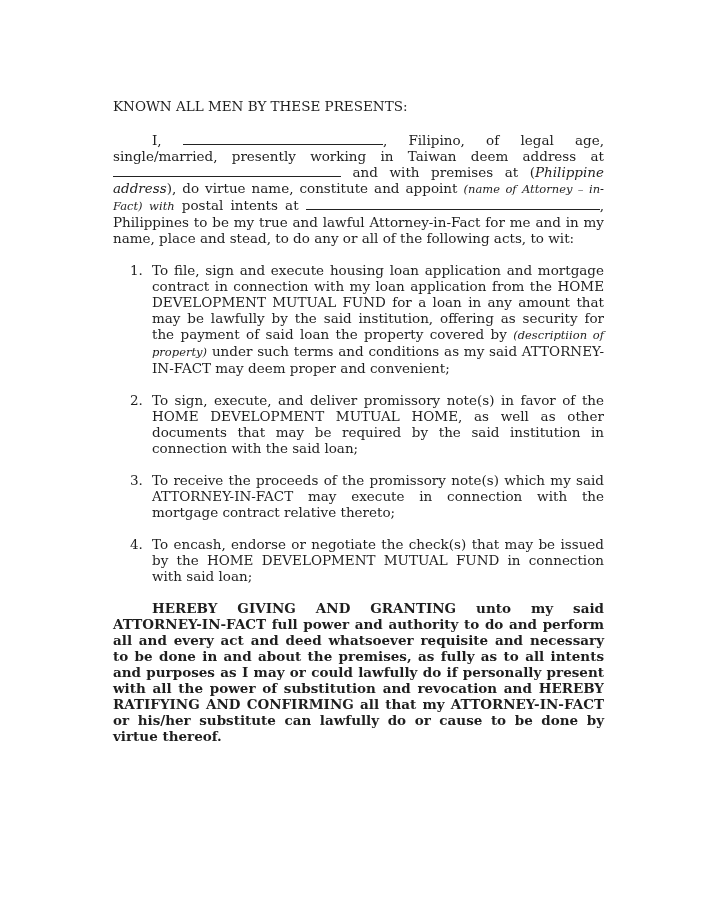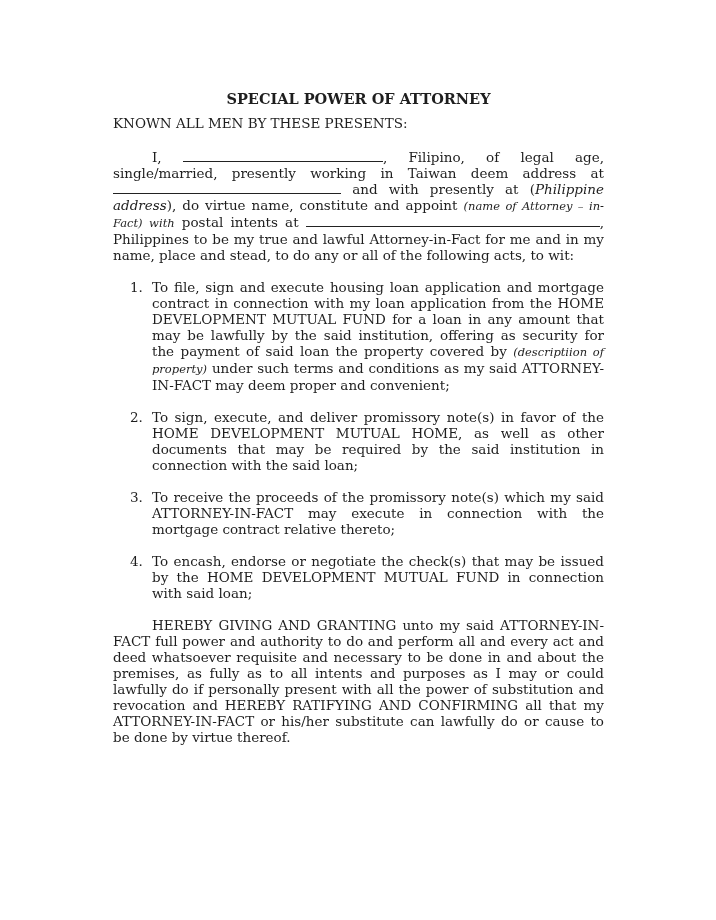--- a/index.html
+++ b/index.html
@@ -66,38 +66,38 @@
     flex: 0 0 39px;
     box-sizing: border-box;
     padding-left: 17px;
   }
   .item-text {
     flex: 1;
     text-align: justify;
   }
   .closing {
     margin-top: 16px;
+    font-weight: bold;
   }
 </style>
 </head>
 <body>
 
 <div class="page">
 
   <div class="title-block">
-    <div>SPECIAL POWER OF ATTORNEY</div>
   </div>
 
   <div class="salutation">KNOWN ALL MEN BY THESE PRESENTS:</div>
 
   <p class="para indent intro">
     <span>I,</span>
     <span class="blank blank-name"></span><span>, Filipino, of legal age, single/married, presently working in Taiwan deem address at</span>
     <span class="blank blank-addr"></span>
-    <span>and with presently at (</span><span class="italic">Philippine address</span><span>), do virtue name, constitute and appoint</span>
+    <span>and with premises at (</span><span class="italic">Philippine address</span><span>), do virtue name, constitute and appoint</span>
     <span class="small-italic">(name of Attorney – in-Fact) with</span>
     <span>postal intents at</span>
     <span class="blank blank-postal"></span><span>, Philippines to be my true and lawful Attorney-in-Fact for me and in my name, place and stead, to do any or all of the following acts, to wit:</span>
   </p>
 
   <div class="acts-list">
 
     <div class="list-item">
       <div class="item-num">1.</div>
       <div class="item-text">

